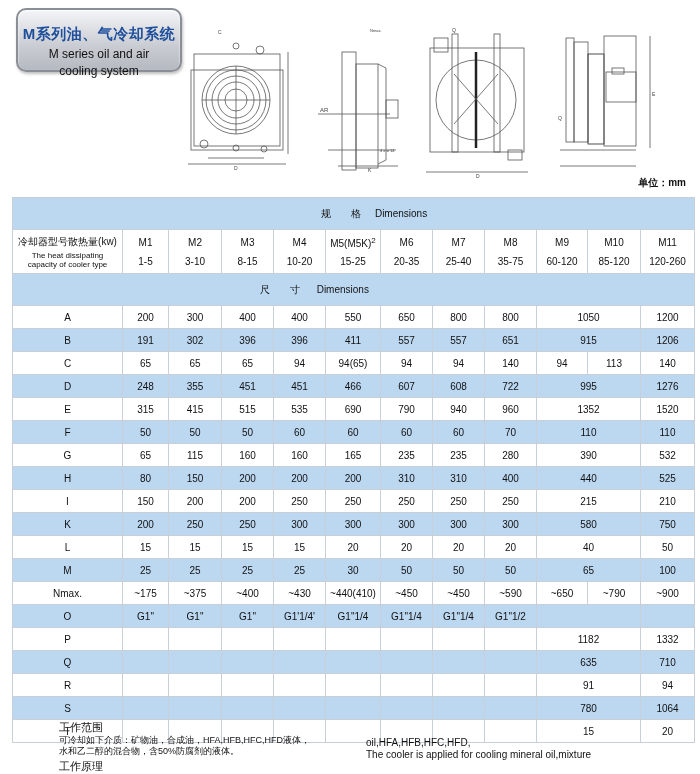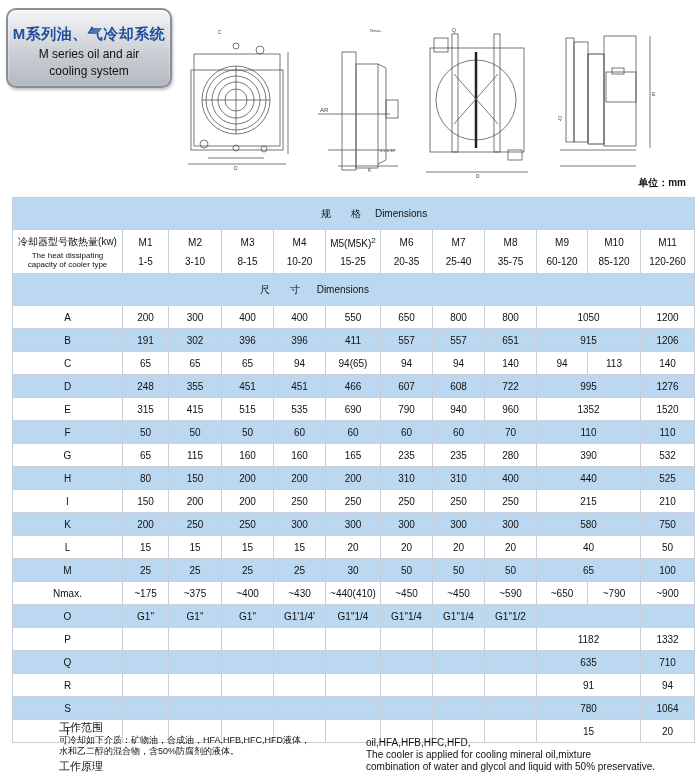--- a/index.html
+++ b/index.html
@@ -1,21 +1,21 @@
 <!DOCTYPE html>
 <html><head>
 <meta charset="utf-8">
 <style>
   * { box-sizing: border-box; margin: 0; padding: 0; }
   body {
     width: 700px; height: 774px; background: #ffffff; position: relative; overflow: hidden;
     font-family: "Liberation Sans", "DejaVu Sans", sans-serif; color: #222;
   }
   .badge {
-    position: absolute; left: 6px; top: 8px; width: 166px; height: 80px;
+    position: absolute; left: 16px; top: 8px; width: 166px; height: 64px;
     border-radius: 10px; border: 2px solid #8a8e96;
     background: linear-gradient(#f4f5f7, #c9ccd2 60%, #b5b9c0);
     box-shadow: inset 0 1px 2px #fff, 1px 2px 3px rgba(0,0,0,0.25);
     text-align: center;
   }
   .badge .cn { color: #1f4f9c; font-weight: bold; font-size: 15px; margin-top: 15px; letter-spacing: 0.5px; }
   .badge .en { color: #111; font-size: 12px; line-height: 13px; margin-top: 4px; }
 
   .drawing { position: absolute; border: 1px solid #777; background: #fff; }
   .drawing svg { width: 100%; height: 100%; display: block; }
@@ -466,14 +466,13 @@
 
 <div class="notes" style="left:12px;margin-left:47px;">
   <div class="h">工作范围</div>
   <div>可冷却如下介质：矿物油，合成油，HFA,HFB,HFC,HFD液体，</div>
   <div>水和乙二醇的混合物，含50%防腐剂的液体。</div>
   <div class="h" style="margin-top:4px;">工作原理</div>
 </div>
 <div class="notes" style="left:366px;top:737px;font-size:10px;line-height:12px;">
   <div>oil,HFA,HFB,HFC,HFD,</div>
   <div>The cooler is applied for cooling mineral oil,mixture</div>
-  <div>combination of water and glycol and liquid with 50% preservative.</div>
 </div>
 
 </body></html>

